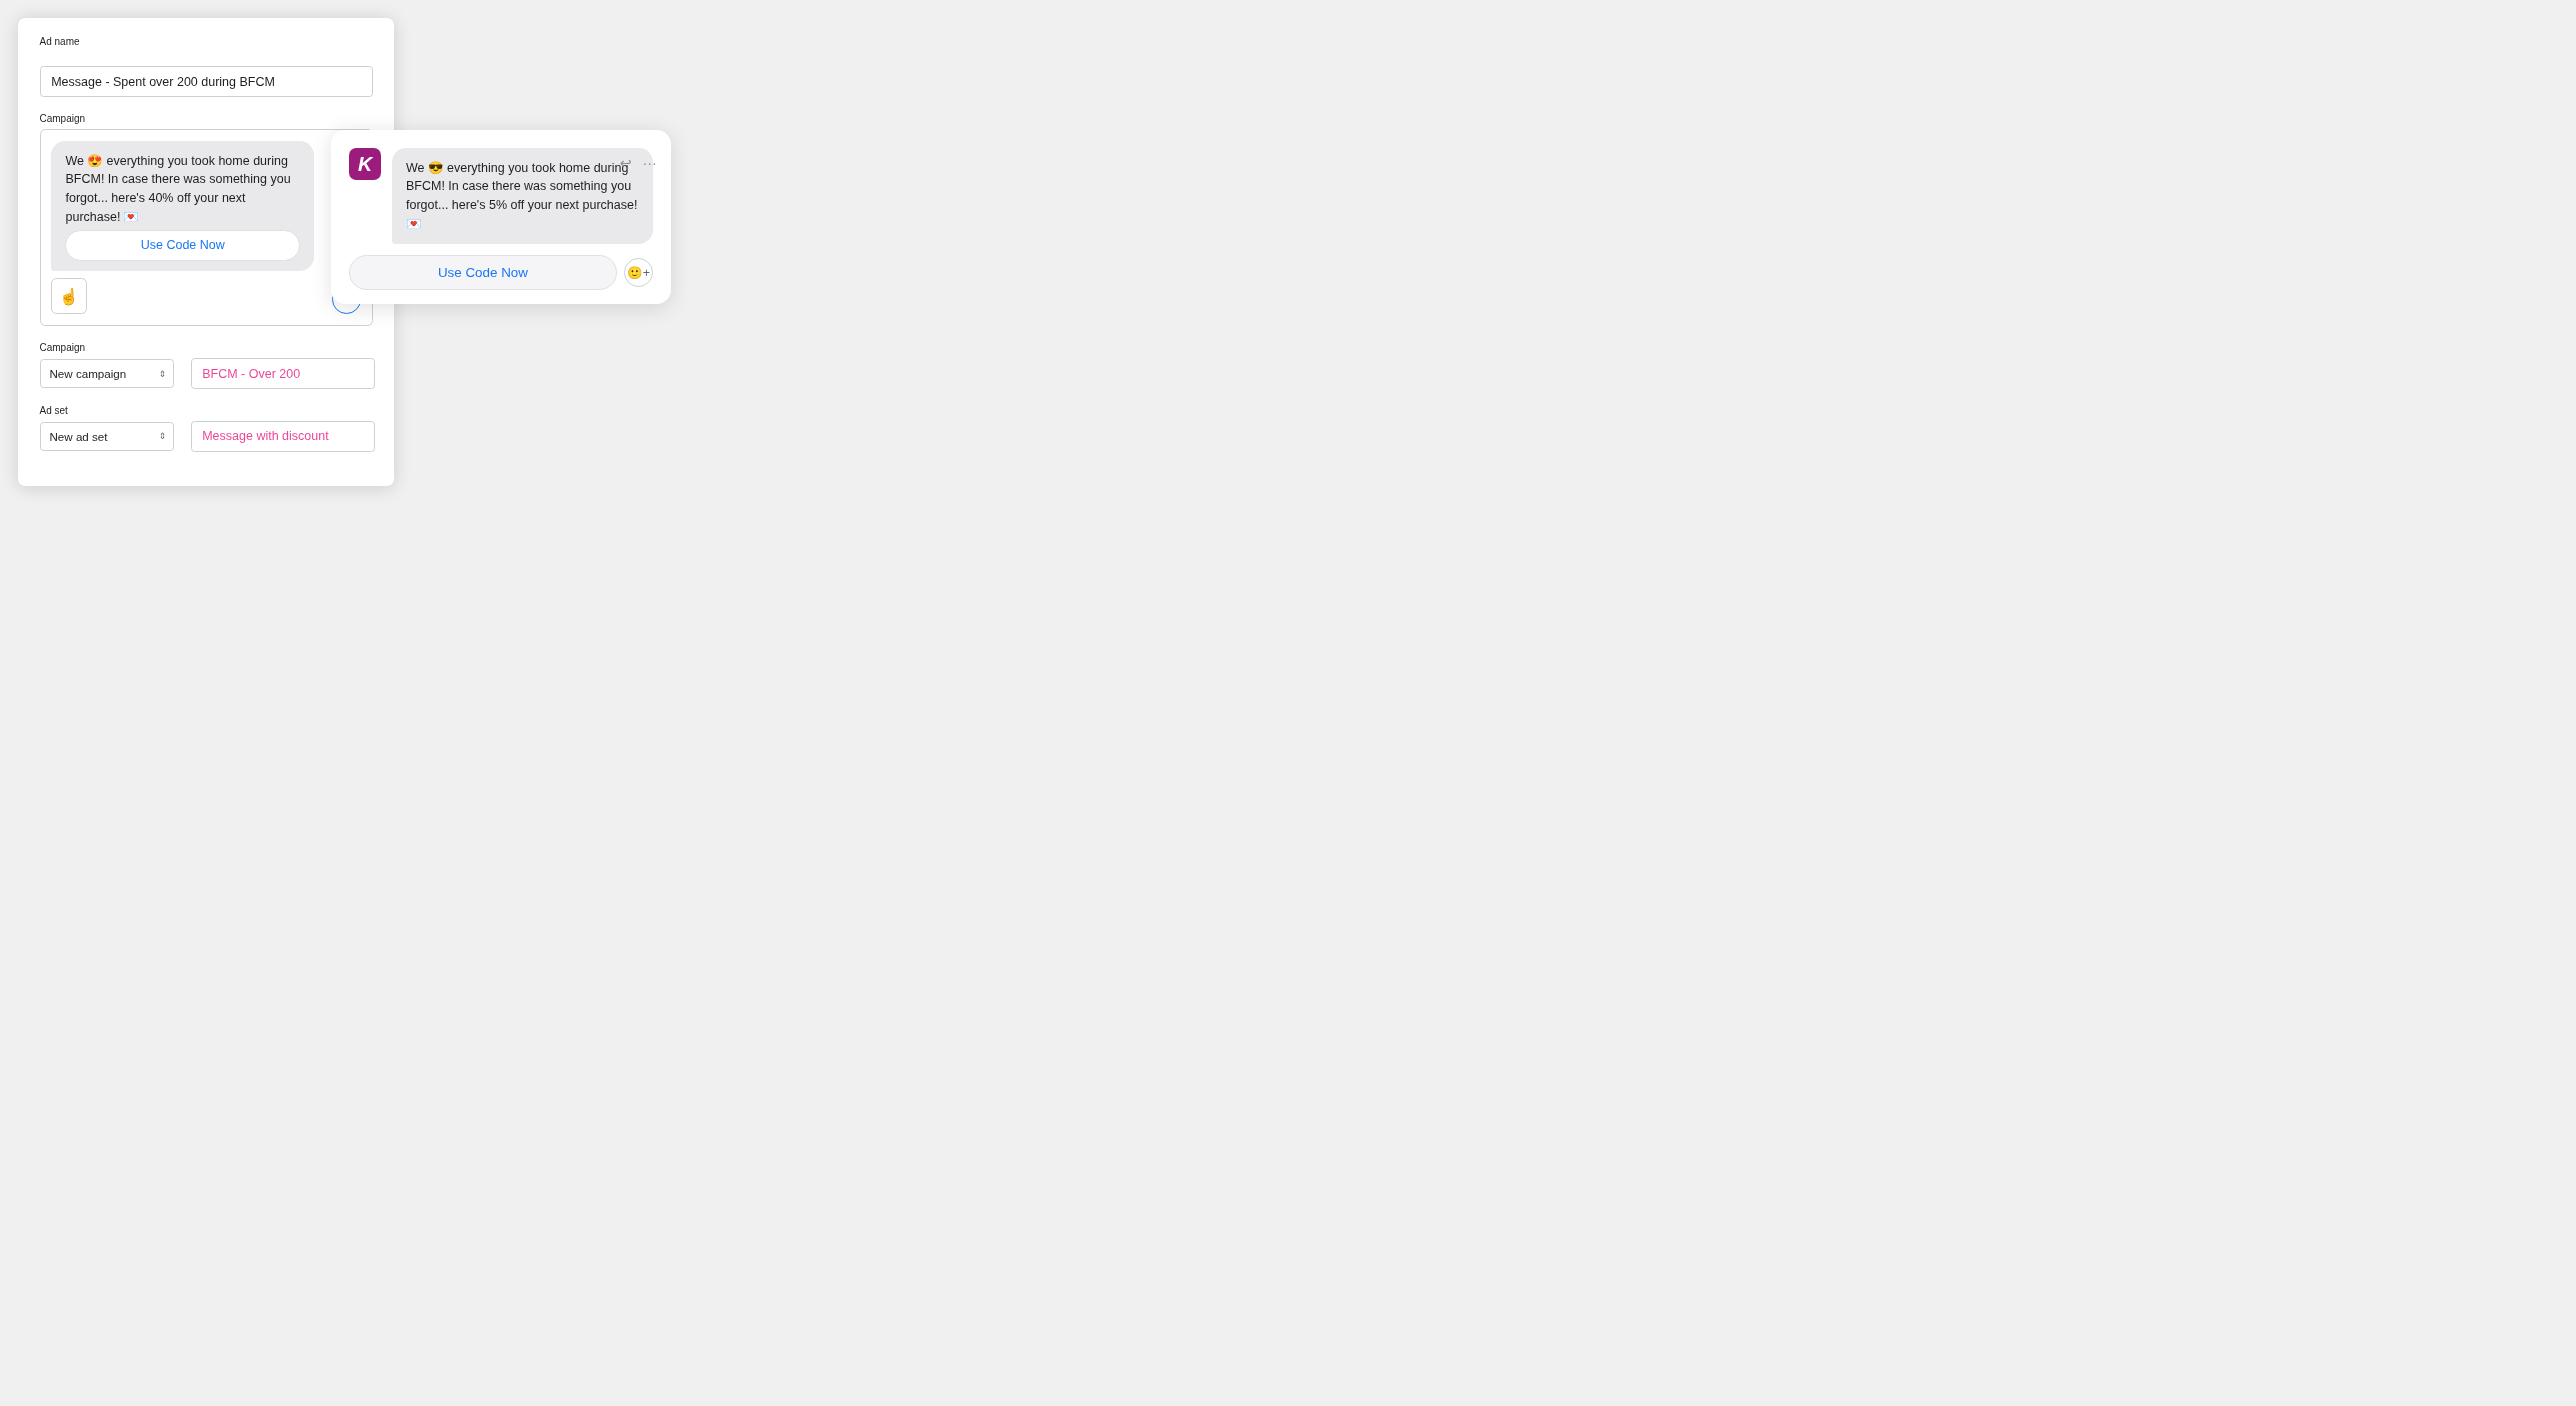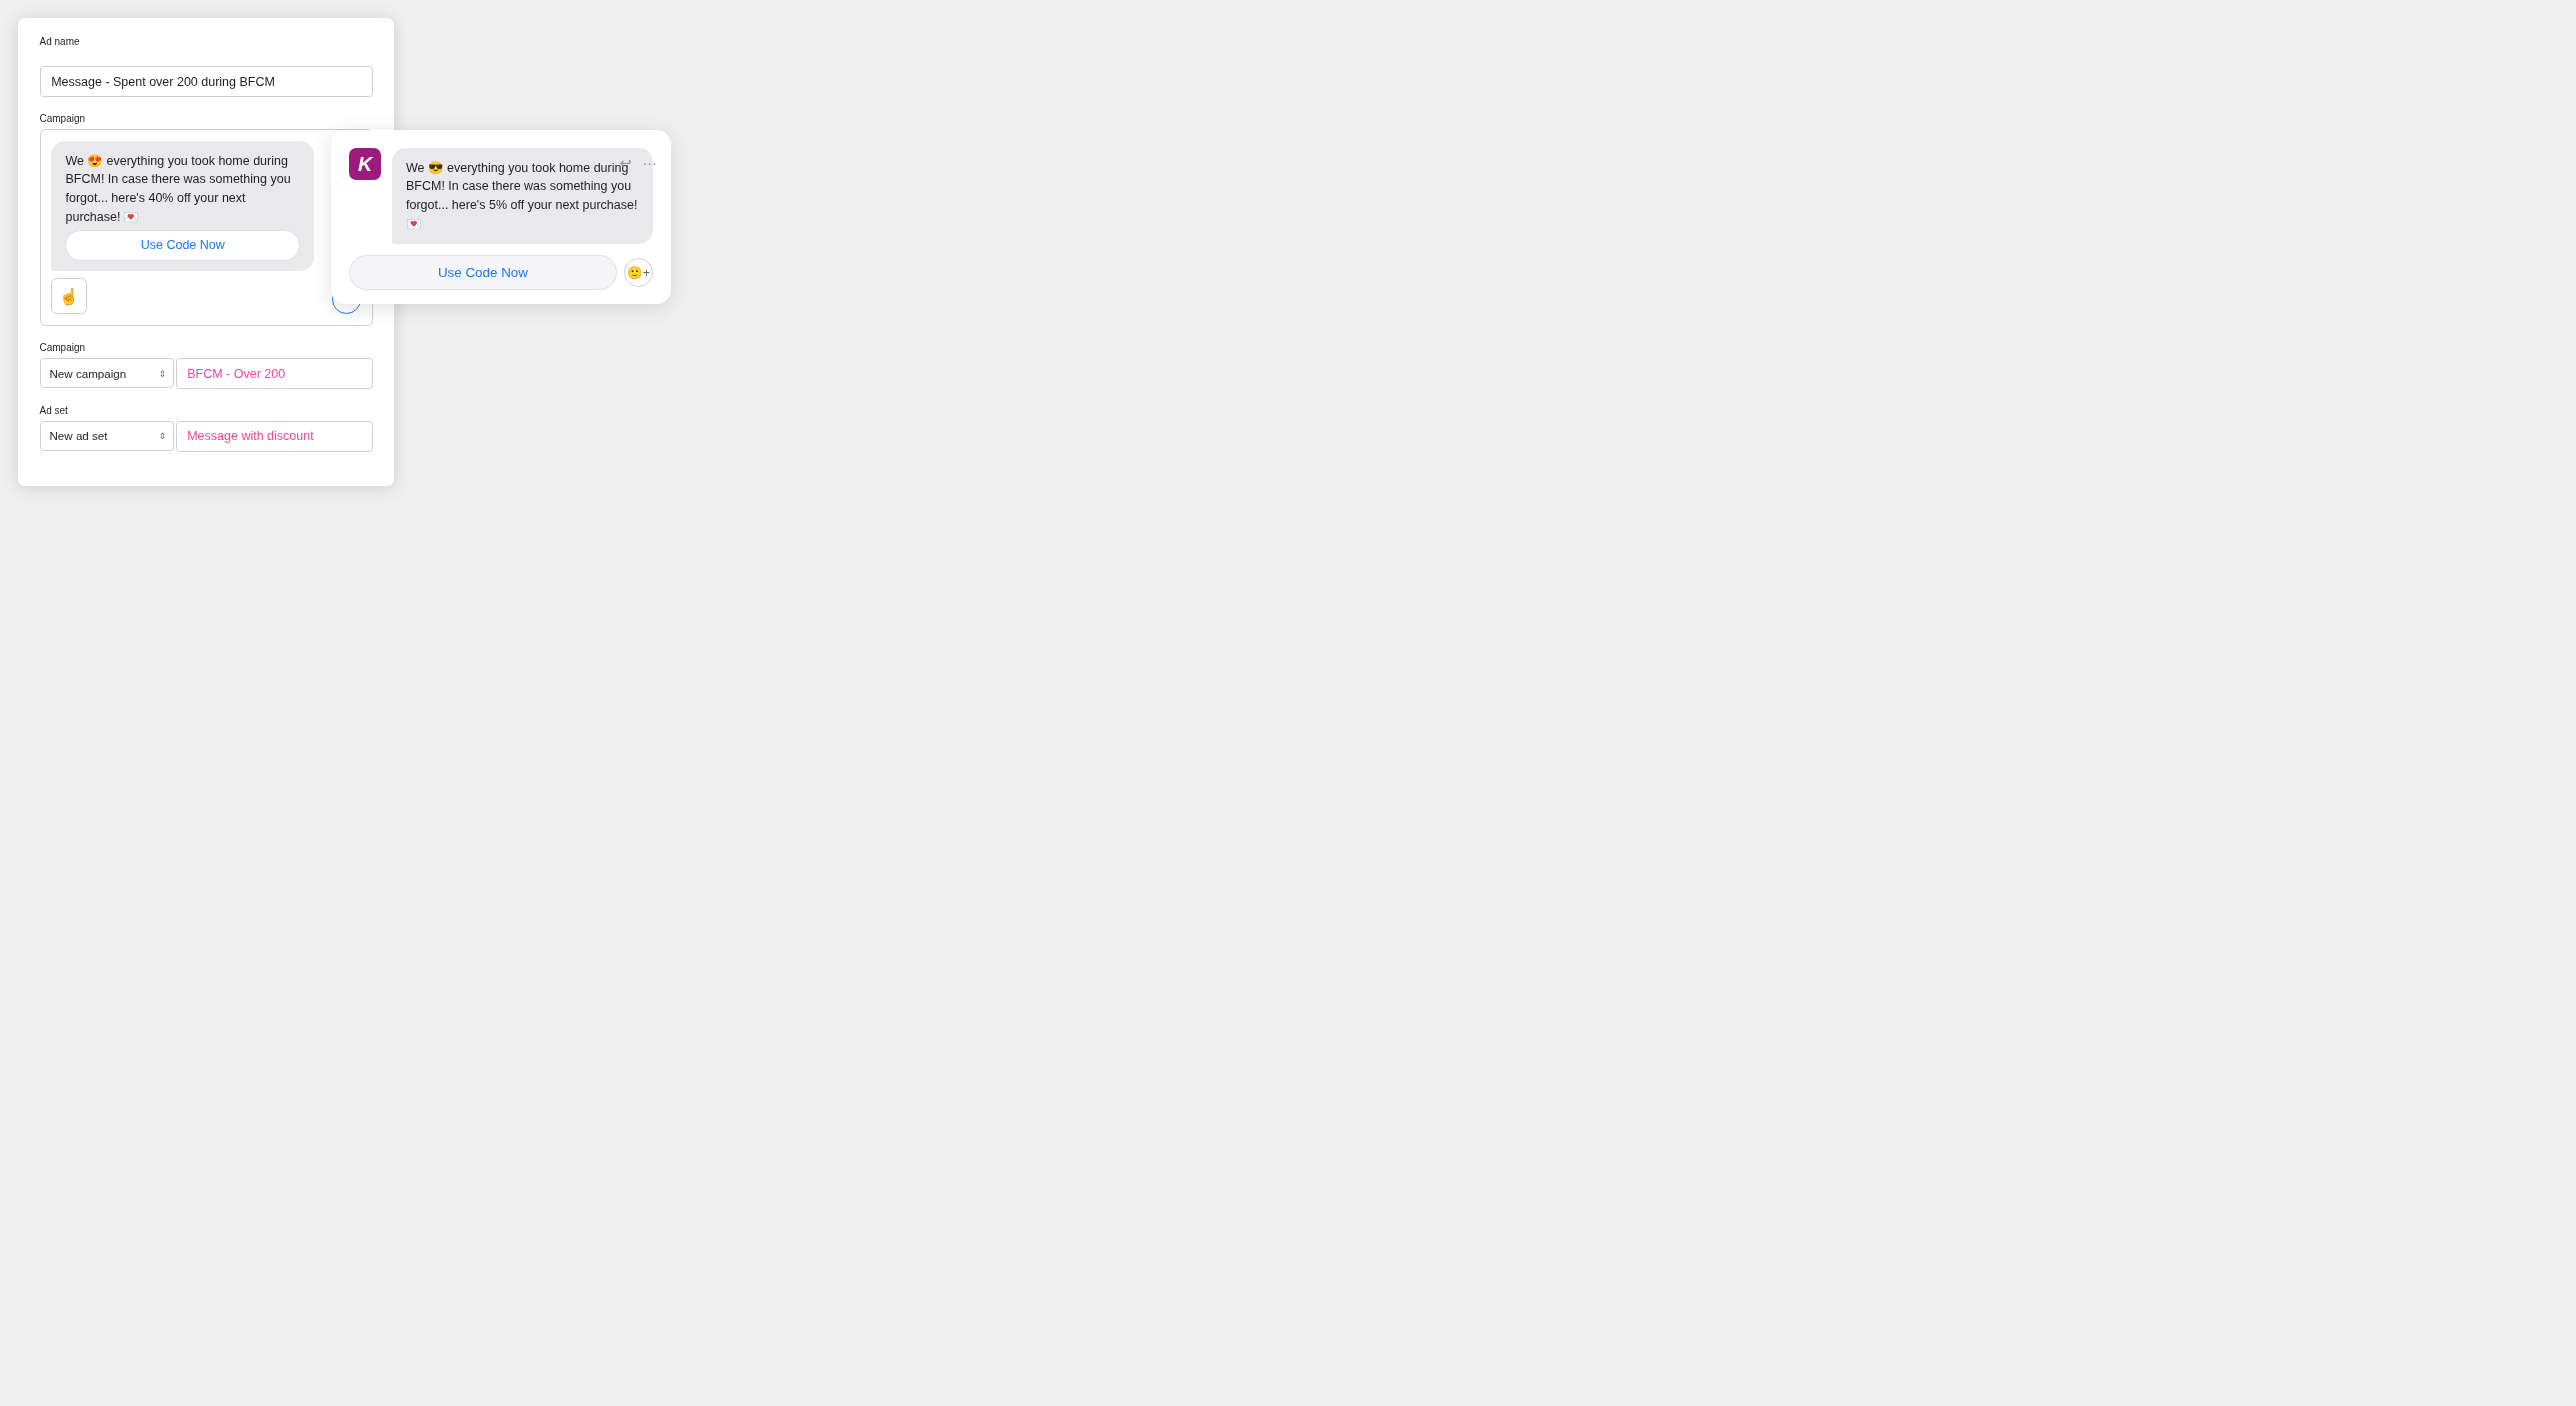--- a/index.html
+++ b/index.html
@@ -165,21 +165,22 @@
       justify-content: center;
       color: #1877f2;
       font-size: 16px;
       cursor: pointer;
       background: #fff;
     }
 
     
     .two-col {
       display: flex;
-      gap: 2px;
+      gap: 17px;
+      align-items: center;
     }
 
     .select-wrapper {
       position: relative;
       width: 134px;
       flex-shrink: 0;
     }
 
     .select-field {
       width: 100%;

